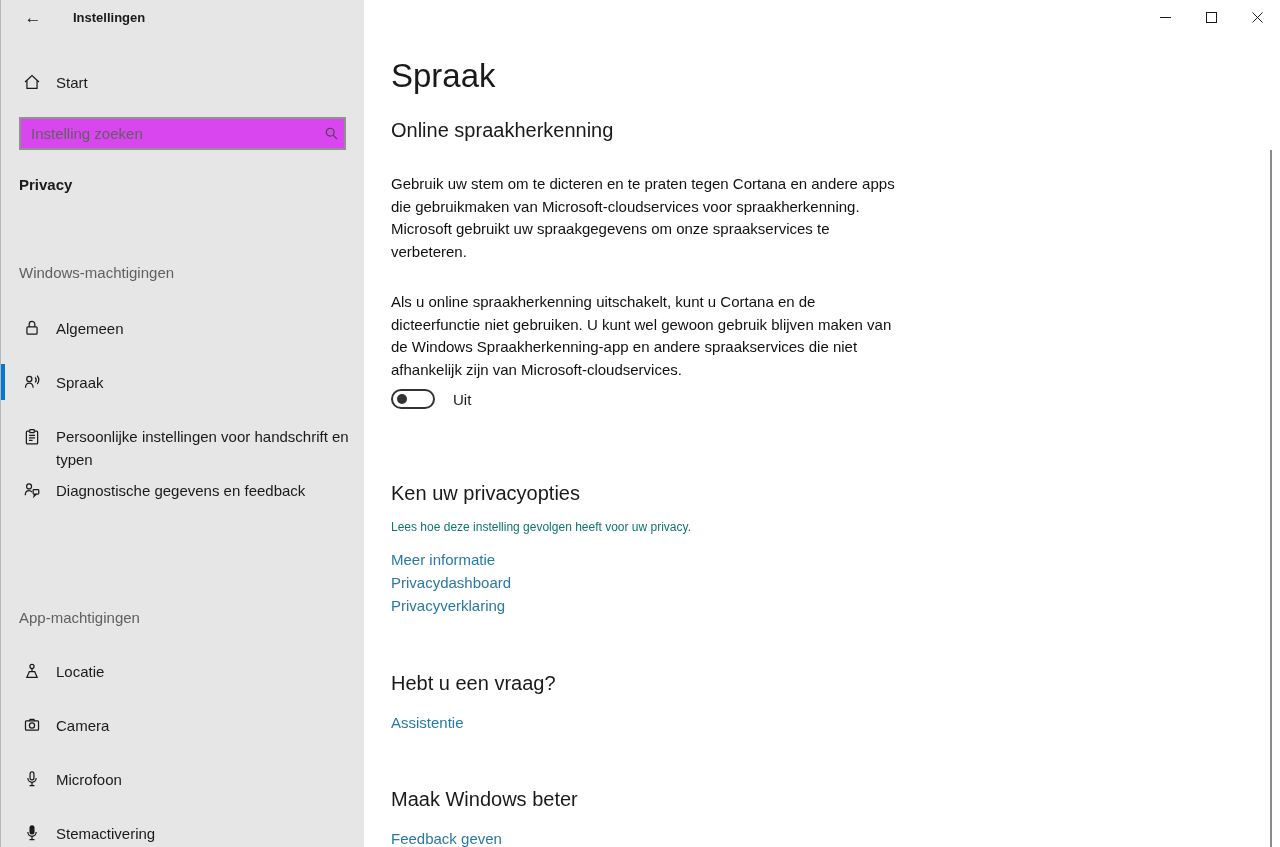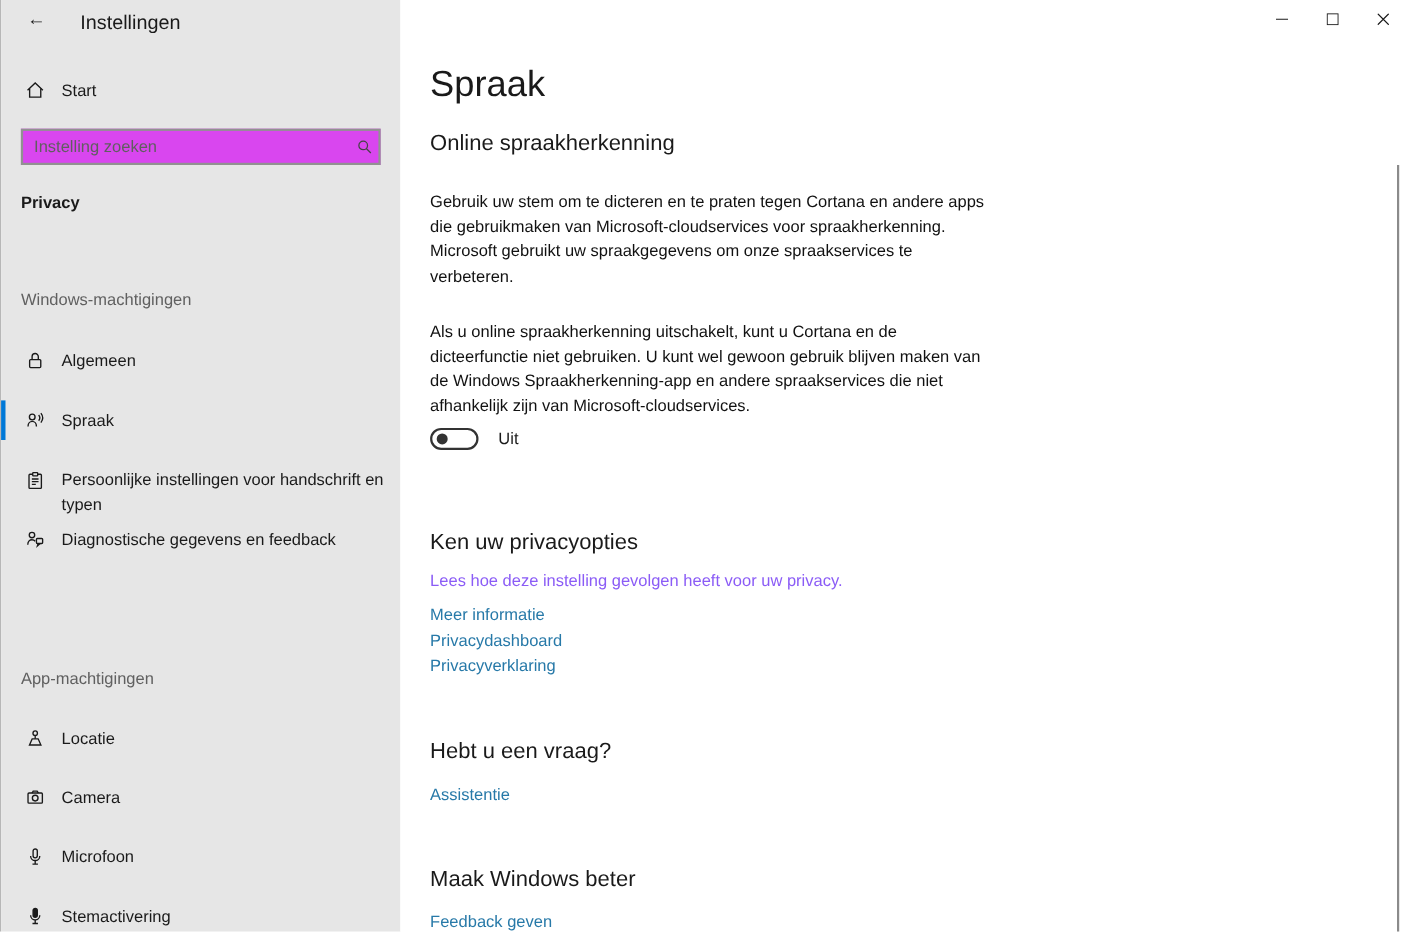--- a/index.html
+++ b/index.html
@@ -13,21 +13,21 @@
   
   .sidebar {
     position:absolute; left:0; top:0; width:363px; height:847px;
     background:#e6e6e6;
   }
   .back-btn {
     position:absolute; left:18px; top:6px; width:28px; height:24px;
     font-size:17px; color:#1a1a1a; display:flex; align-items:center; justify-content:center;
     cursor:pointer;
   }
-  .app-title { position:absolute; left:72px; top:10px; font-size:18px; color:#1a1a1a; }
+  .app-title { position:absolute; left:72px; top:10px; font-size:13px; color:#1a1a1a;font-weight:bold; }
 
   .home-row { position:absolute; left:0; top:64px; width:100%; height:36px;
     display:flex; align-items:center; cursor:pointer; }
   .home-row .nav-icon { position:absolute; left:22px; }
   .home-row .nav-label { position:absolute; left:55px; font-size:15px; }
 
   .search-box {
     position:absolute; left:18px; top:117px; width:327px; height:33px;
     background:#d946ef; border:2px solid #919191; display:flex; align-items:center;
   }
@@ -86,21 +86,21 @@
   .toggle {
     width:44px; height:20px; border:2px solid #333; border-radius:11px;
     position:relative; background:transparent;
   }
   .toggle .knob {
     position:absolute; left:4px; top:3px; width:10px; height:10px;
     border-radius:50%; background:#333;
   }
   .toggle-label { margin-left:18px; font-size:15px; color:#1a1a1a; }
 
-  .desc { position:absolute; left:27px; top:520px; font-size:15px; color:#8b5cf6;text-align:right; }
+  .desc { position:absolute; left:27px; top:520px; font-size:12px; color:#0f766e;text-align:right; }
 
   .link { color:#2779a8; font-size:15px; line-height:23px; display:block; cursor:pointer; text-decoration:none; }
   .links-privacy { position:absolute; left:27px; top:548px; }
   .link-assist   { position:absolute; left:27px; top:711px; }
   .link-feedback { position:absolute; left:27px; top:827px; }
 
   
   .win-controls { position:absolute; right:0; top:0; height:34px; display:flex; }
   .win-btn {
     width:46px; height:34px; display:flex; align-items:center; justify-content:center;

